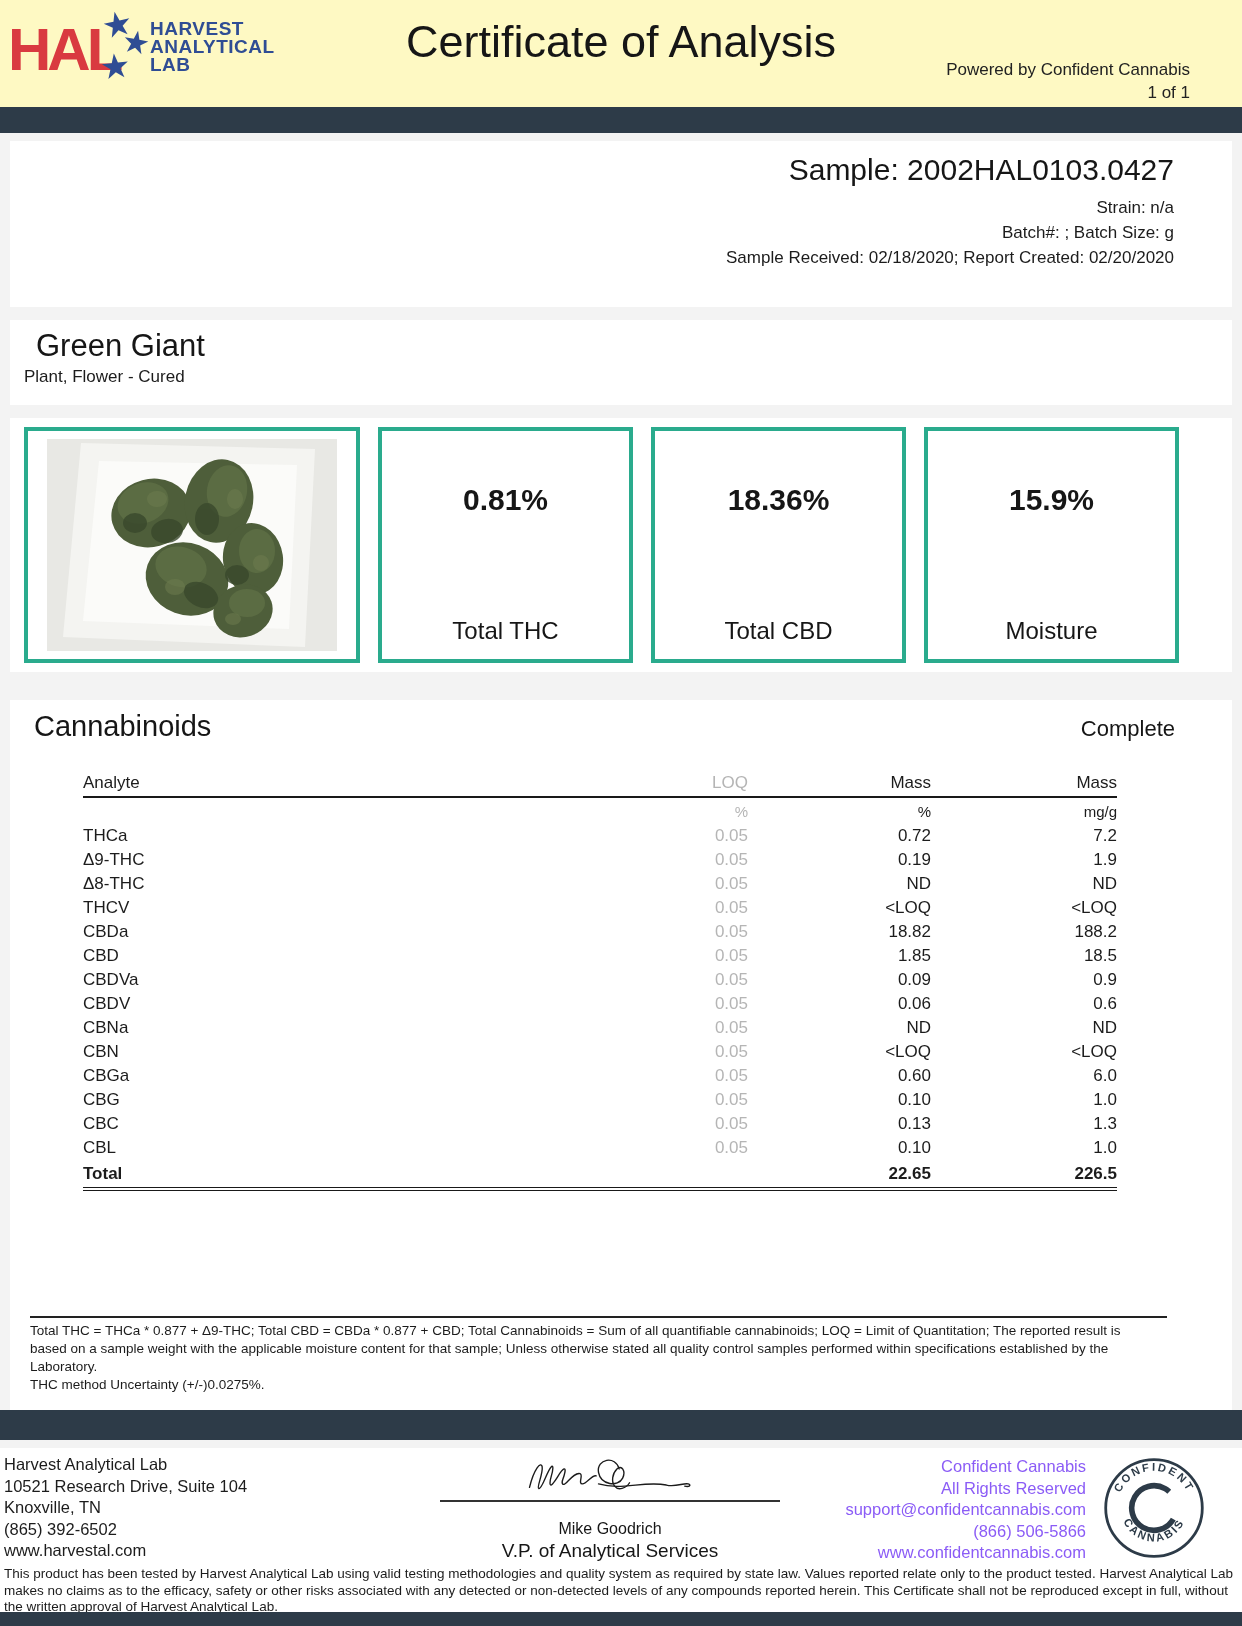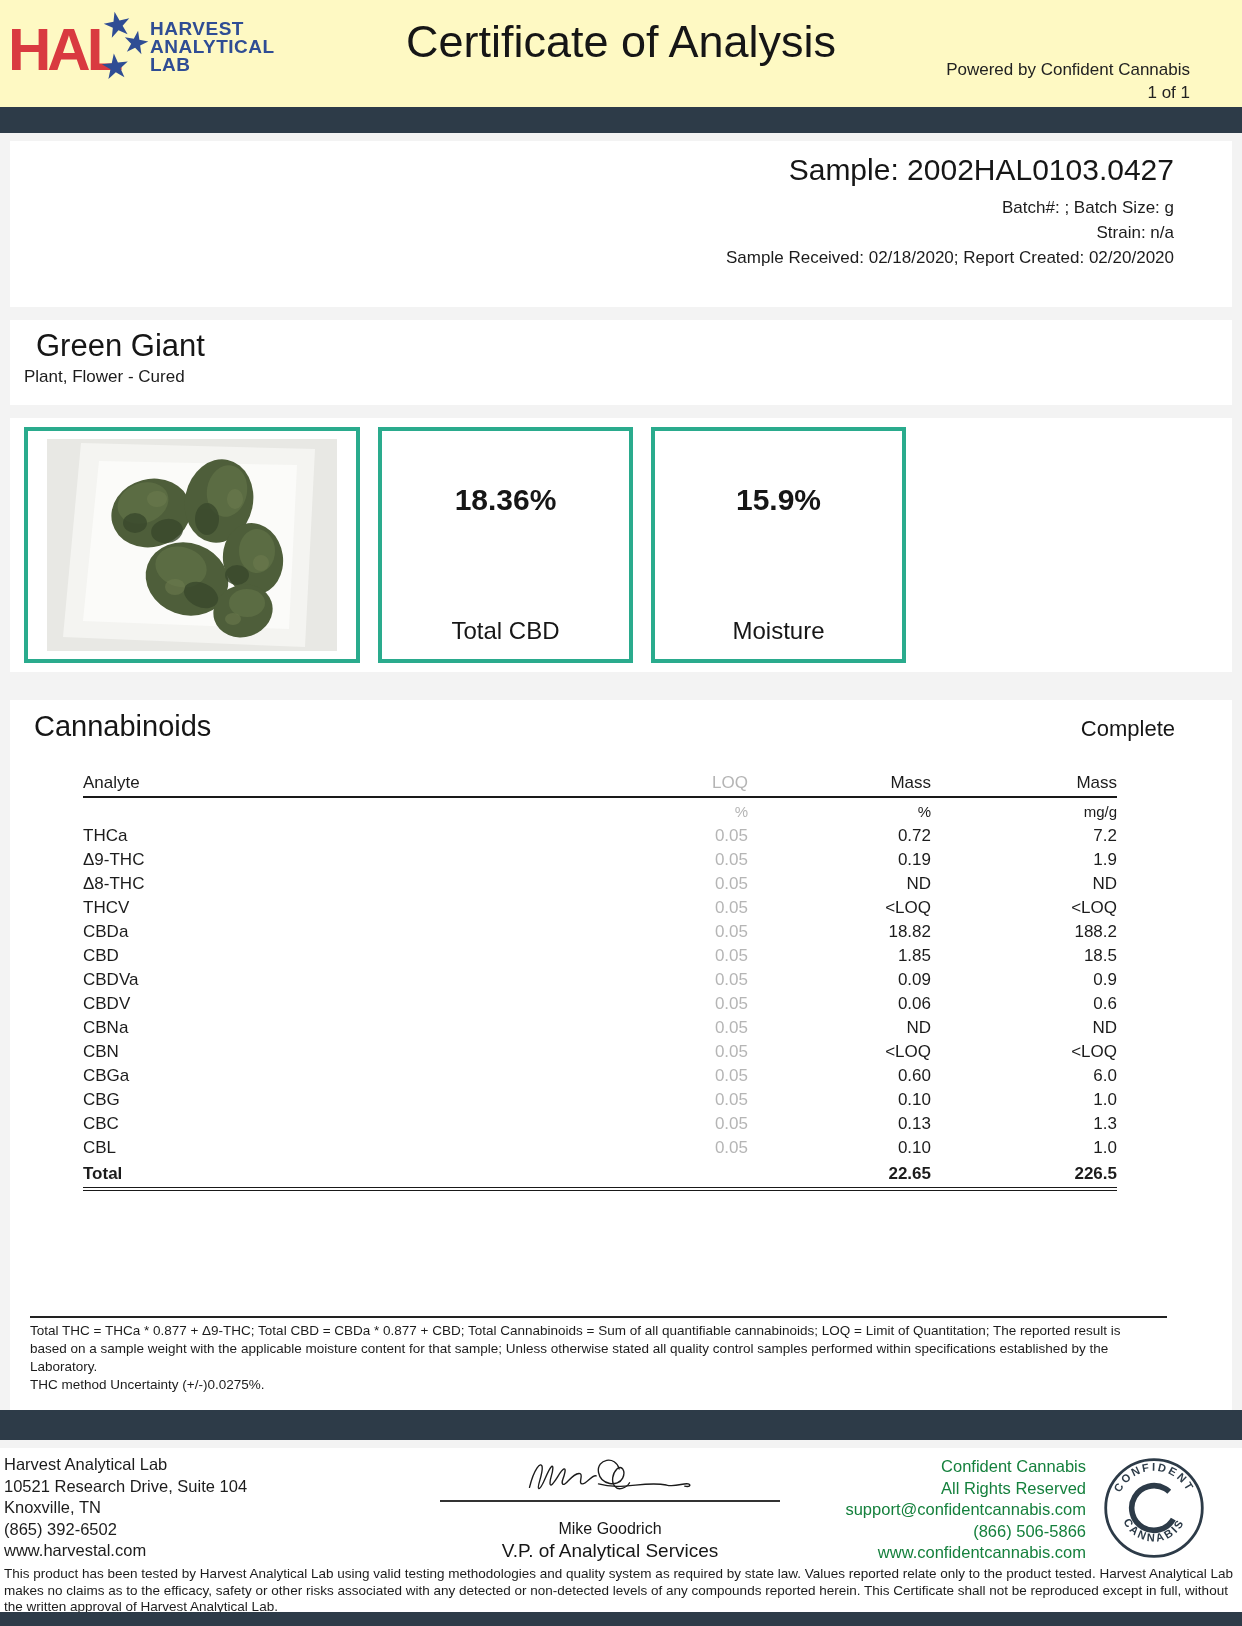--- a/index.html
+++ b/index.html
@@ -63,21 +63,21 @@
   
   .footer { background:#ffffff; height:164px; margin-top:8px; overflow:hidden; }
   .footer-top { display:grid; grid-template-columns:430px 360px 1fr; padding-top:6px; height:112px; }
   .lab-block { padding-left:4px; font-size:16.5px; line-height:21.5px; color:#1c1c1c; }
   .sig-block { text-align:center; }
   .sig-svg { display:block; margin:0 auto; }
   .sig-line { width:340px; border-bottom:2px solid #333; margin:0 auto; }
   .sig-name { font-size:16px; margin-top:18px; color:#161616; }
   .sig-role { font-size:19px; margin-top:2px; color:#161616; }
   .cc-block { display:flex; justify-content:flex-end; gap:16px; padding-right:36px; }
-  .cc-text { text-align:right; font-size:16.5px; line-height:21.5px; margin-top:2px; color:#15803d; }
+  .cc-text { text-align:right; font-size:16.5px; line-height:21.5px; margin-top:2px; color:#8b5cf6; }
   .cc-seal { width:104px; height:104px; margin-top:2px; }
   .disclaimer { font-size:13.5px; line-height:16.5px; color:#1c1c1c; padding:6px 6px 0 4px; }
   a.plainlink { color:inherit; text-decoration:none; }
 </style>
 </head>
 <body>
 
 <div class="page">
 
   <header class="doc-header">
@@ -98,22 +98,22 @@
     <div class="header-right">
       <div>Powered by Confident Cannabis</div>
       <div>1 of 1</div>
     </div>
   </header>
 
   <div class="navy-bar bar-a"></div>
 
   <section class="card sample-card">
     <div class="sample-title">Sample: 2002HAL0103.0427</div>
+    <div class="sample-line">Strain: n/a</div>
     <div class="sample-line">Batch#: ; Batch Size: g</div>
-    <div class="sample-line">Strain: n/a</div>
     <div class="sample-line">Sample Received: 02/18/2020; Report Created: 02/20/2020</div>
   </section>
 
   <section class="card product-card">
     <div class="product-name">Green Giant</div>
     <div class="product-type">Plant, Flower - Cured</div>
   </section>
 
   <section class="card boxes-card">
     <div class="photo-box">
@@ -145,20 +145,24 @@
         <g fill="#6d7c4e" opacity="0.55">
           <ellipse cx="110" cy="60" rx="10" ry="8"></ellipse>
           <ellipse cx="188" cy="60" rx="8" ry="10"></ellipse>
           <ellipse cx="128" cy="148" rx="10" ry="8"></ellipse>
           <ellipse cx="214" cy="124" rx="8" ry="8"></ellipse>
           <ellipse cx="186" cy="180" rx="8" ry="6"></ellipse>
         </g>
       </svg>
     </div>
     <div class="result-box">
+      <div class="result-value">0.81%</div>
+      <div class="result-label">Total THC</div>
+    </div>
+    <div class="result-box">
       <div class="result-value">18.36%</div>
       <div class="result-label">Total CBD</div>
     </div>
     <div class="result-box">
       <div class="result-value">15.9%</div>
       <div class="result-label">Moisture</div>
     </div>
   </section>
 
   <section class="card cb-card">

